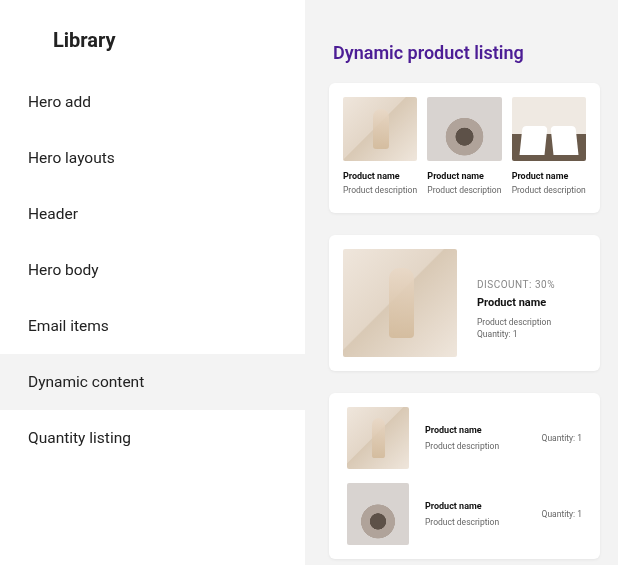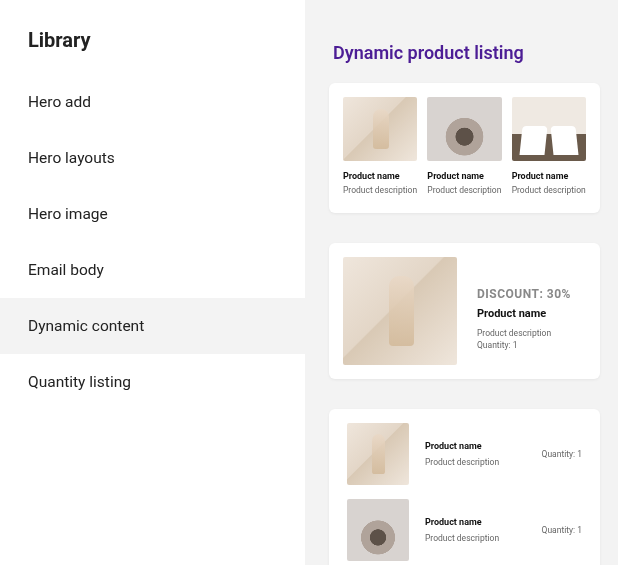--- a/index.html
+++ b/index.html
@@ -1,43 +1,43 @@
 <!DOCTYPE html>
 <html><head>
 <meta charset="utf-8">
 <style>
   * { box-sizing: border-box; margin: 0; padding: 0; }
   html, body { width: 618px; height: 565px; font-family: -apple-system, BlinkMacSystemFont, "Segoe UI", Roboto, Arial, sans-serif; overflow: hidden; }
   body { display: flex; background: #fff; }
 
   .sidebar { width: 305px; background: #fff; padding-top: 22px; }
-  .sidebar-title { font-size: 20px; font-weight: 700; color: #222; padding: 6px 28px 22px 28px; }
+  .sidebar-title { font-size: 20px; font-weight: 700; color: #222; padding: 6px 28px 22px 28px; margin-left: 25px; }
   .sidebar-item { font-size: 15.5px; color: #222; padding: 19px 28px; cursor: pointer; }
   .sidebar-item.active { background: #f3f3f3; }
 
   .main { flex: 1; background: #f3f3f3; padding: 24px 18px 0 24px; overflow-y: auto; height: 565px; }
   .main::-webkit-scrollbar { width: 8px; }
   .main::-webkit-scrollbar-thumb { background: #bfbfbf; border-radius: 4px; }
   .main::-webkit-scrollbar-track { background: transparent; }
   .main-title { font-size: 18px; font-weight: 600; color: #4c1d95; margin: 18px 0 20px 4px; }
 
-  .card { background: #fff; border-radius: 6px; box-shadow: 0 1px 3px rgba(0,0,0,0.06); margin-bottom: 30px; }
+  .card { background: #fff; border-radius: 6px; box-shadow: 0 1px 3px rgba(0,0,0,0.06); margin-bottom: 22px; }
 
   
   .cardA { padding: 14px 14px 18px 14px; display: flex; gap: 10px; }
   .colA { flex: 1; }
   .thumbA { width: 100%; height: 64px; border-radius: 2px; margin-bottom: 10px; }
   .pname { font-size: 9px; font-weight: 700; color: #111; margin-bottom: 4px; }
   .pdesc { font-size: 8.5px; color: #666; }
 
   
   .cardB { padding: 14px; display: flex; gap: 20px; align-items: flex-start; }
   .thumbB { width: 114px; height: 108px; border-radius: 2px; }
   .detailsB { padding-top: 30px; }
-  .discount { font-size: 12px; color: #888; letter-spacing: 0.5px; margin-bottom: 6px; font-weight: bold; }
+  .discount { font-size: 10px; color: #888; letter-spacing: 0.5px; margin-bottom: 6px; }
   .pnameB { font-size: 11px; font-weight: 700; color: #111; margin-bottom: 8px; }
   .pdescB { font-size: 8.5px; color: #666; line-height: 1.4; }
 
   
   .cardC { padding: 14px 18px; }
   .rowC { display: flex; align-items: center; gap: 16px; margin-bottom: 14px; }
   .rowC:last-child { margin-bottom: 0; }
   .thumbC { width: 62px; height: 62px; border-radius: 2px; flex-shrink: 0; }
   .midC { flex: 1; }
   .pnameC { font-size: 9px; font-weight: 700; color: #111; margin-bottom: 6px; }
@@ -68,22 +68,23 @@
   .img-shoes::before{ left:12%; transform:skewX(-6deg); }
   .img-shoes::after{ right:12%; transform:skewX(6deg); }
 </style>
 </head>
 <body>
 
 <nav class="sidebar">
   <div class="sidebar-title">Library</div>
   <div class="sidebar-item">Hero add</div>
   <div class="sidebar-item">Hero layouts</div>
-  <div class="sidebar-item">Hero image</div>
-  <div class="sidebar-item">Email body</div>
+  <div class="sidebar-item">Header</div>
+  <div class="sidebar-item">Hero body</div>
+  <div class="sidebar-item">Email items</div>
   <div class="sidebar-item active">Dynamic content</div>
   <div class="sidebar-item">Quantity listing</div>
 </nav>
 
 <main class="main">
   <h2 class="main-title">Dynamic product listing</h2>
 
   <div class="card cardA">
     <div class="colA">
       <div class="thumbA img-beige"></div>

